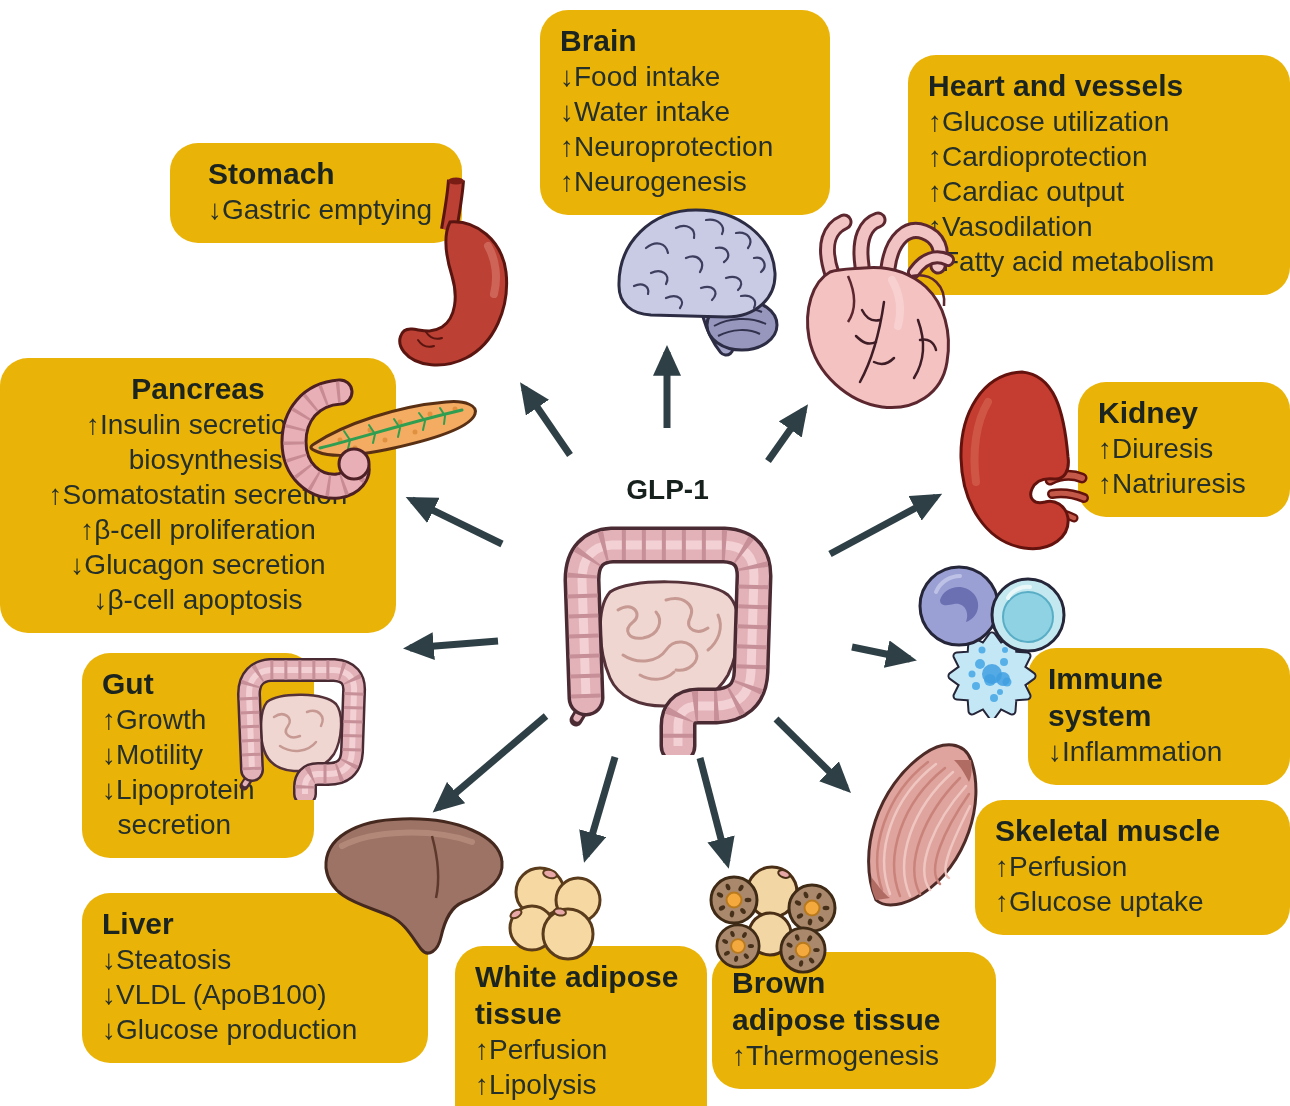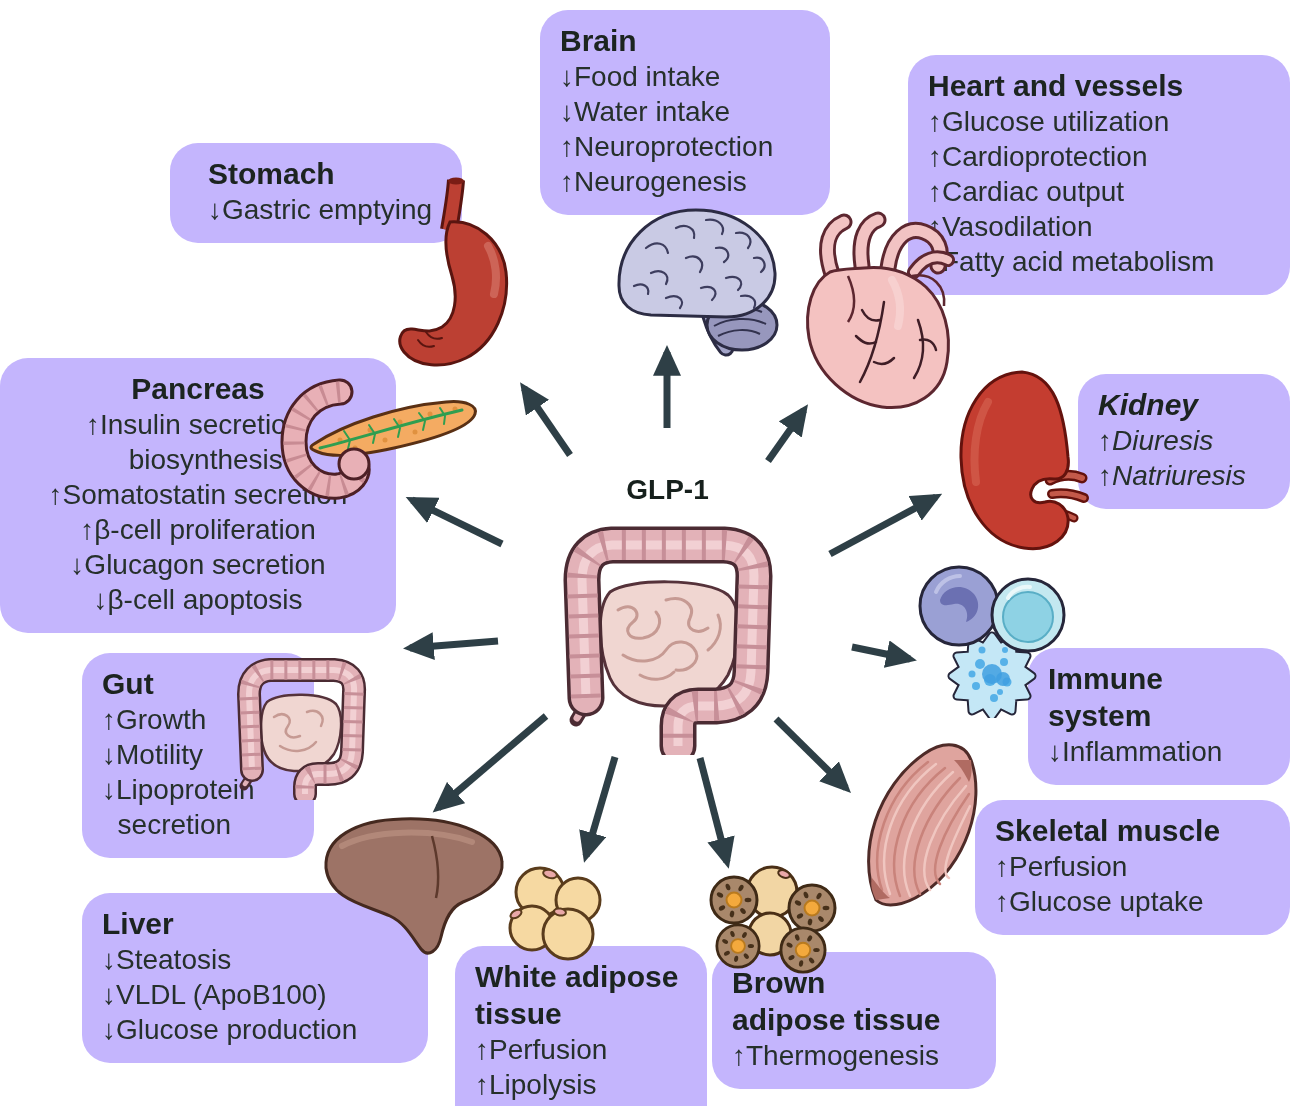--- a/index.html
+++ b/index.html
@@ -1,31 +1,31 @@
 <!DOCTYPE html>
 <html><head>
 <meta charset="utf-8">
 <style>
   html,body{margin:0;padding:0;background:#fff;}
   #canvas{position:relative;width:1290px;height:1106px;overflow:hidden;background:#fff;
           font-family:"Liberation Sans",sans-serif;color:#1f2924;}
-  .box{position:absolute;background:#c4b5fd;border-radius:28px;padding:12px 20px 16px;
+  .box{position:absolute;background:#eab308;border-radius:28px;padding:12px 20px 16px;
        box-sizing:border-box;}
   .box h2{margin:0;font-size:30px;line-height:37px;font-weight:700;white-space:pre-line;color:#1c2420;}
   .item{font-size:28px;line-height:35px;white-space:pre-wrap;color:#26302b;}
   .organ{position:absolute;}
   #arrows{position:absolute;left:0;top:0;}
   #glp1-label{position:absolute;left:545px;top:474px;width:245px;text-align:center;
               font-size:28px;font-weight:700;color:#16201c;}
 
   #box-brain{left:540px;top:10px;width:290px;}
   #box-heart{left:908px;top:55px;width:382px;}
   #box-stomach{left:170px;top:143px;width:292px;padding-left:38px;}
   #box-pancreas{left:0px;top:358px;width:396px;text-align:center;}
-  #box-kidney{left:1078px;top:374px;width:212px;font-style:italic;}
+  #box-kidney{left:1078px;top:382px;width:212px;}
   #box-immune{left:1028px;top:648px;width:262px;}
   #box-gut{left:82px;top:653px;width:232px;}
   #box-muscle{left:975px;top:800px;width:315px;}
   #box-liver{left:82px;top:893px;width:346px;}
   #box-whitefat{left:455px;top:946px;width:252px;height:200px;}
   #box-brownfat{left:712px;top:952px;width:284px;min-height:124px;}
 
   #organ-brain{left:606px;top:198px;}
   #organ-heart{left:796px;top:210px;}
   #organ-stomach{left:392px;top:176px;}

